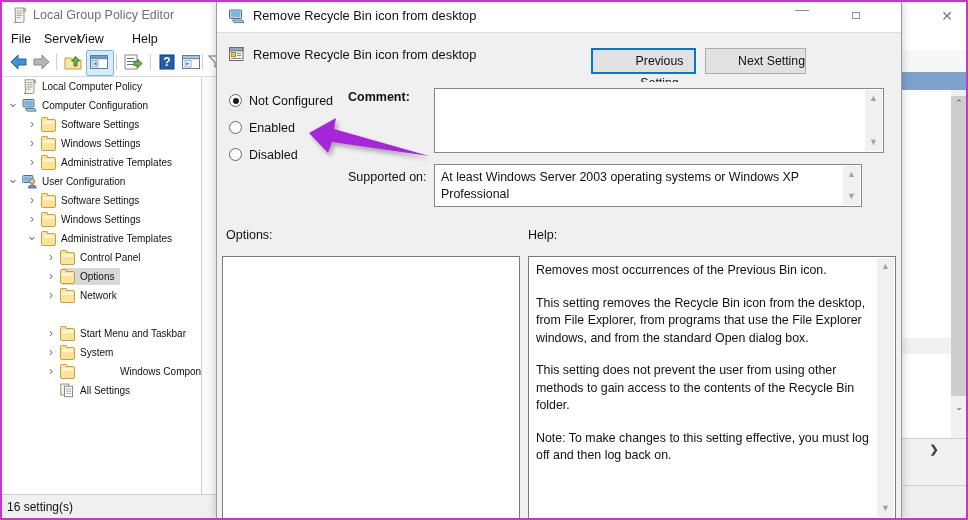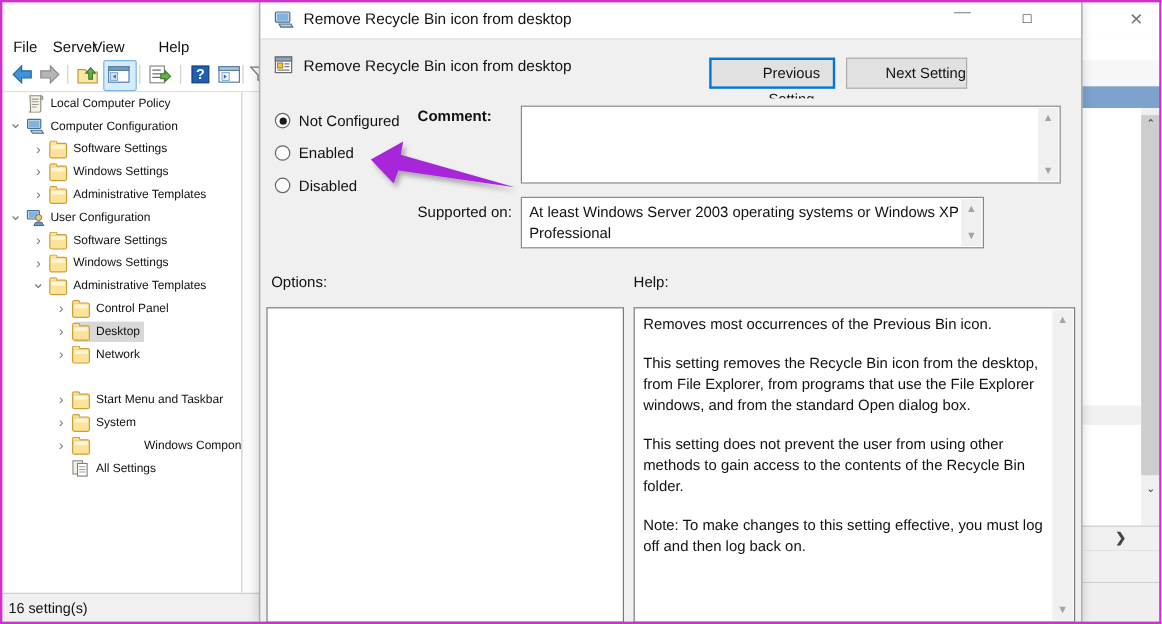--- a/index.html
+++ b/index.html
@@ -283,20 +283,33 @@
     <div class="bg-scroll"></div>
     <div class="bg-scroll-up">⌃</div>
     <div class="bg-scroll-dn">⌄</div>
     <div class="bg-expand">❯</div>
     <div class="bg-status"></div>
     <div class="bg-status2"></div>
   </div>
 
   <div class="gpe-window">
 
+    <div class="gpe-titlebar">
+      <div class="gpe-title-icon">
+        <svg width="16" height="16" viewBox="0 0 16 16">
+          <path d="M3 1 h9 v13 a1.6 1.6 0 0 1 -1.6 1.6 H2 a1.6 1.6 0 0 0 1.6 -1.6 Z" fill="#f7f3e8" stroke="#8a8a7a" stroke-width="0.9"></path>
+          <path d="M12 1 a1.7 1.7 0 0 1 1.7 1.7 v1.4 H12 Z" fill="#e7e1d2" stroke="#8a8a7a" stroke-width="0.9"></path>
+          <line x1="4.6" y1="4" x2="10.3" y2="4" stroke="#9a9a8c" stroke-width="0.9"></line>
+          <line x1="4.6" y1="6.2" x2="10.3" y2="6.2" stroke="#9a9a8c" stroke-width="0.9"></line>
+          <line x1="4.6" y1="8.4" x2="10.3" y2="8.4" stroke="#9a9a8c" stroke-width="0.9"></line>
+          <line x1="4.6" y1="10.6" x2="8.6" y2="10.6" stroke="#9a9a8c" stroke-width="0.9"></line>
+        </svg>
+      </div>
+      <div class="gpe-title-text">Local Group Policy Editor</div>
+    </div>
 
     <div class="gpe-menubar">
       <div class="gpe-menu-item" style="left:9px;">File</div>
       <div class="gpe-menu-item" style="left:42px;">Server</div>
       <div class="gpe-menu-item" style="left:75px;">View</div>
       <div class="gpe-menu-item" style="left:130px;">Help</div>
     </div>
 
     <div class="gpe-toolbar">
 
@@ -445,21 +458,21 @@
             <div class="folder" style="margin-top: 2px;"></div>
           </div>
           <div class="tlabel" style="left: 78px;">Control Panel</div>
         </div>
         <div class="tree-row selected" style="top: 190px;">
           <div class="selbg" style="left: 60px; width: 58.2px;"></div>
           <div class="chev" style="left: 42px; font-size: 12px;">›</div>
           <div class="tico" style="left: 58px;">
             <div class="folder" style="margin-top: 2px;"></div>
           </div>
-          <div class="tlabel" style="left: 78px;">Desktop</div>
+          <div class="tlabel" style="left: 78px;">Options</div>
         </div>
         <div class="tree-row" style="top: 209px;">
           <div class="chev" style="left: 42px; font-size: 12px;">›</div>
           <div class="tico" style="left: 58px;">
             <div class="folder" style="margin-top: 2px;"></div>
           </div>
           <div class="tlabel" style="left: 78px;">Network</div>
         </div>
         <div class="tree-row" style="top: 247px;">
           <div class="chev" style="left: 42px; font-size: 12px;">›</div>
@@ -550,21 +563,21 @@
       <div class="field-label" style="left:131px; top:6px;font-weight:bold;">Comment:</div>
       <div class="textbox" style="left:217px; top:6px; width:450px; height:65px;">
         <div class="tcontent"></div>
         <div class="vscroll">
           <div class="up">▲</div>
           <div class="dn">▼</div>
         </div>
       </div>
 
       <div class="field-label" style="left:131px; top:86px;">Supported on:</div>
-      <div class="textbox" style="left:217px; top:82px; width:386px; height:43px;">
+      <div class="textbox" style="left:217px; top:82px; width:428px; height:43px;">
         <div class="tcontent">At least Windows Server 2003 operating systems or Windows XP Professional</div>
         <div class="vscroll">
           <div class="up">▲</div>
           <div class="dn">▼</div>
         </div>
       </div>
 
       <div class="field-label" style="left:9px; top:144px;">Options:</div>
       <div class="field-label" style="left:311px; top:144px;">Help:</div>
 

